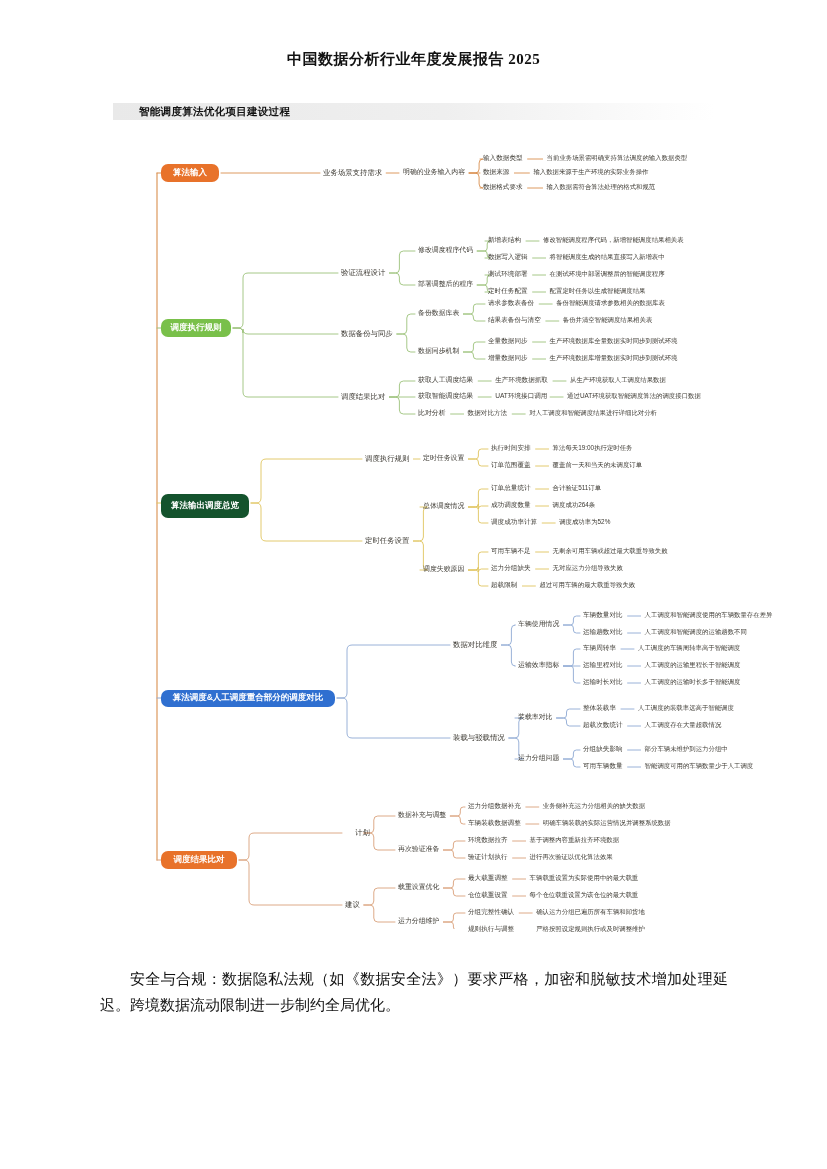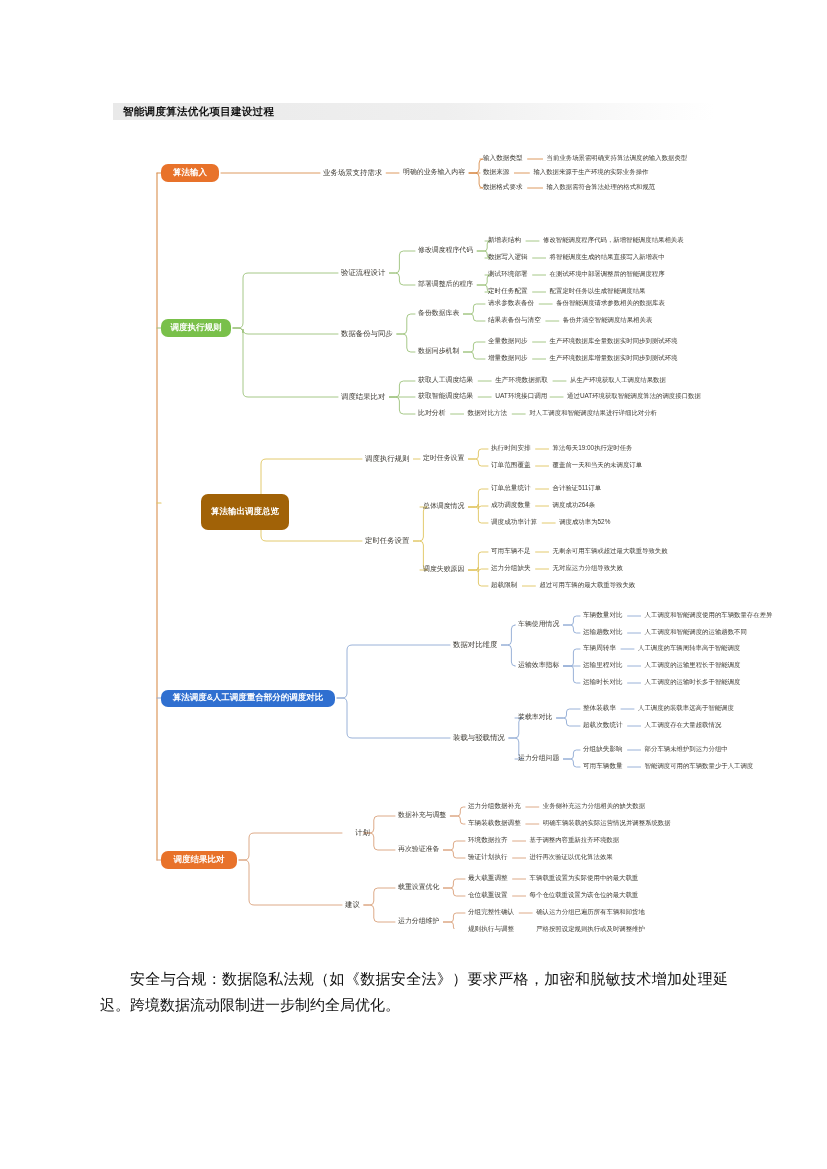--- a/index.html
+++ b/index.html
@@ -23,21 +23,21 @@
   .figure{
     position:absolute;left:113px;top:103px;width:601px;height:826px;
     background:#fff;
   }
   .fig-titlebar{
     height:17px;width:601px;
     background:linear-gradient(to right,#e9e9e9 0%,#efefef 55%,#ffffff 100%);
     position:relative;
   }
   .fig-titlebar .t{
-    position:absolute;left:10px;top:0px;
+    position:absolute;left:26px;top:0px;
     font-family:"Liberation Sans","DejaVu Sans",sans-serif;
     font-size:10.5px;font-weight:bold;color:#111;
     letter-spacing:.3px;line-height:17px;
   }
   .canvas{
     position:relative;width:601px;height:809px;background:#fff;
   }
   .canvas svg{position:absolute;left:0;top:0;}
 
   
@@ -78,20 +78,21 @@
   .folio{
     position:absolute;left:0;top:1064px;width:827px;text-align:center;
     font-size:12.5px;color:#111;
   }
 </style>
 </head>
 <body>
 
 <div class="page">
 
+  <div class="header">中国数据分析行业年度发展报告  2025</div>
 
   <div class="figure">
     <div class="fig-titlebar">
       <span class="t">智能调度算法优化项目建设过程</span>
     </div>
     <div class="canvas" id="mm-canvas">
       <svg id="mm-lines" width="601" height="809">
           <path d="M44,53 L44,740" stroke="#d98f4e" fill="none" stroke-width="1.1" stroke-linecap="round"></path>
           <path d="M44,53 L48,53" stroke="#d98f4e" fill="none" stroke-width="1.1" stroke-linecap="round"></path>
           <path d="M44,208 L48,208" stroke="#9cc27a" fill="none" stroke-width="1.1" stroke-linecap="round"></path>
@@ -202,21 +203,21 @@
           <path d="M399.6,776 L412.6,776" stroke="#d9a07a" fill="none" stroke-width="0.9" stroke-linecap="round"></path>
           <path d="M250.8,785 L256.8,785 Q260.8,785 260.8,789 L260.8,798 Q260.8,802 264.8,802 L282,802" stroke="#d9a07a" fill="none" stroke-width="0.9" stroke-linecap="round"></path>
           <path d="M330.4,802 L337.4,802 Q340.4,802 340.4,799 L340.4,796 Q340.4,793 343.4,793 L352,793" stroke="#d9a07a" fill="none" stroke-width="0.9" stroke-linecap="round"></path>
           <path d="M406.2,793 L419.2,793" stroke="#d9a07a" fill="none" stroke-width="0.9" stroke-linecap="round"></path>
           <path d="M330.4,802 L337.4,802 Q340.4,802 340.4,805 L340.4,807 Q340.4,810 343.4,810 L352,810" stroke="#d9a07a" fill="none" stroke-width="0.9" stroke-linecap="round"></path>
           <path d="M406.2,810 L419.2,810" stroke="#d9a07a" fill="none" stroke-width="0.9" stroke-linecap="round"></path>
         </svg>
       <div id="mm-nodes">
           <div class="root" style="left: 48px; top: 44px; width: 58px; height: 18px; background: rgb(232, 114, 42);">算法输入</div>
           <div class="root" style="left: 48px; top: 199px; width: 70px; height: 18px; background: rgb(121, 192, 74);">调度执行规则</div>
-          <div class="root" style="left: 48px; top: 374px; width: 88px; height: 36px; background: #a16207; margin-left: 40px;">算法输出调度总览</div>
+          <div class="root" style="left: 48px; top: 374px; width: 88px; height: 24px; background: #14532d;">算法输出调度总览</div>
           <div class="root" style="left: 48px; top: 569.5px; width: 174px; height: 17px; background: rgb(47, 111, 208);">算法调度&amp;人工调度重合部分的调度对比</div>
           <div class="root" style="left: 48px; top: 731px; width: 76px; height: 18px; background: rgb(232, 114, 42);">调度结果比对</div>
           <div class="lvl2" style="left: 210px; top: 49px;">业务场景支持需求</div>
           <div class="lvl3" style="left: 290px; top: 49px;">明确的业务输入内容</div>
           <div class="lvl4" style="left: 370px; top: 35px;">输入数据类型</div>
           <div class="lvl5" style="left: 433.6px; top: 35px;">当前业务场景需明确支持算法调度的输入数据类型</div>
           <div class="lvl4" style="left: 370px; top: 49px;">数据来源</div>
           <div class="lvl5" style="left: 420.4px; top: 49px;">输入数据来源于生产环境的实际业务操作</div>
           <div class="lvl4" style="left: 370px; top: 64px;">数据格式要求</div>
           <div class="lvl5" style="left: 433.6px; top: 64px;">输入数据需符合算法处理的格式和规范</div>

